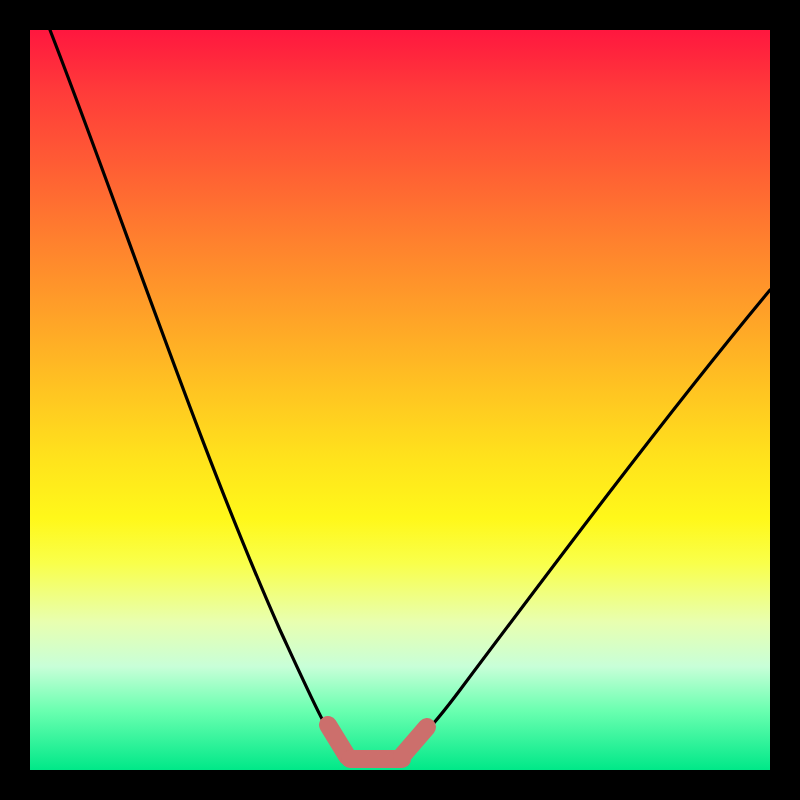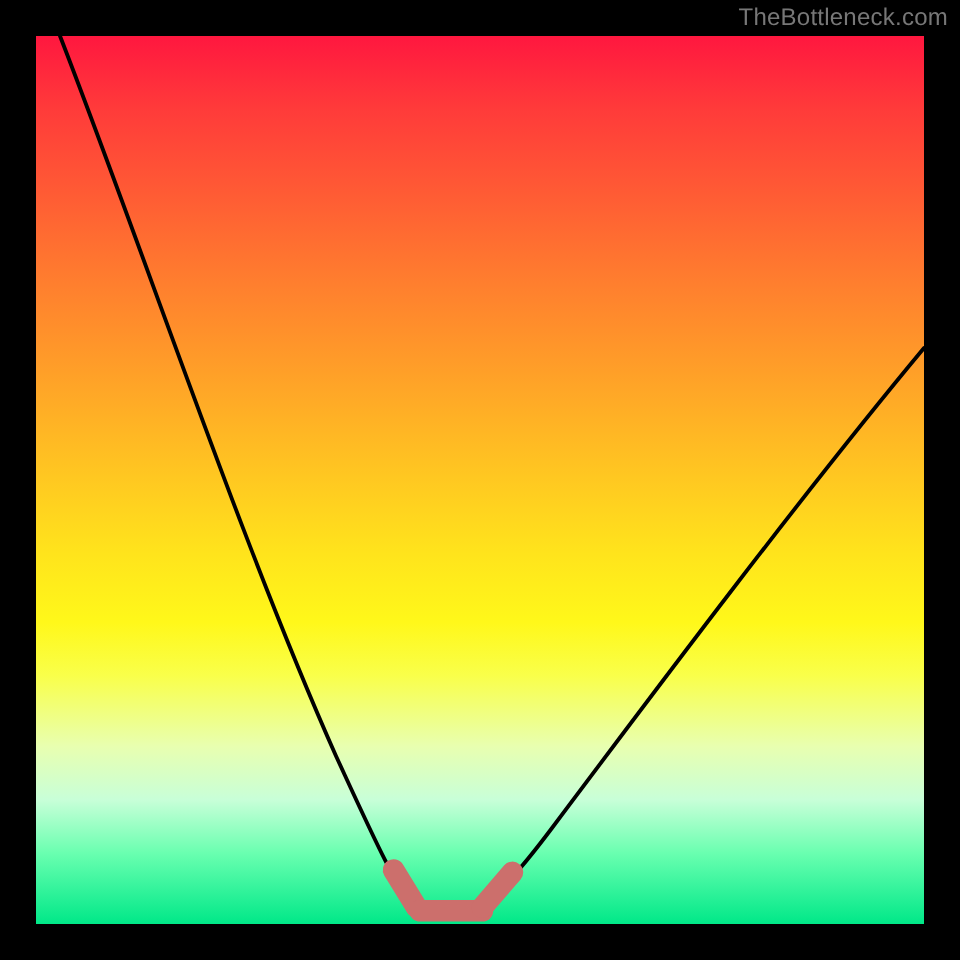--- a/index.html
+++ b/index.html
@@ -60,21 +60,20 @@
     width: 740px;
     height: 740px;
     overflow: visible;
   }
 </style>
 </head>
 <body>
 
 <div class="frame">
 
-  <div class="watermark">TheBottleneck.com</div>
 
   <div class="plot-area">
     <svg class="curve" viewBox="0 0 740 740">
 
       <path d="M 20 0
                C 90 180, 170 420, 250 600
                C 280 665, 300 710, 315 725
                L 360 728
                C 380 722, 400 700, 430 660
                C 520 540, 640 380, 740 260" fill="none" stroke="#000" stroke-width="3.2" stroke-linecap="round"></path>

